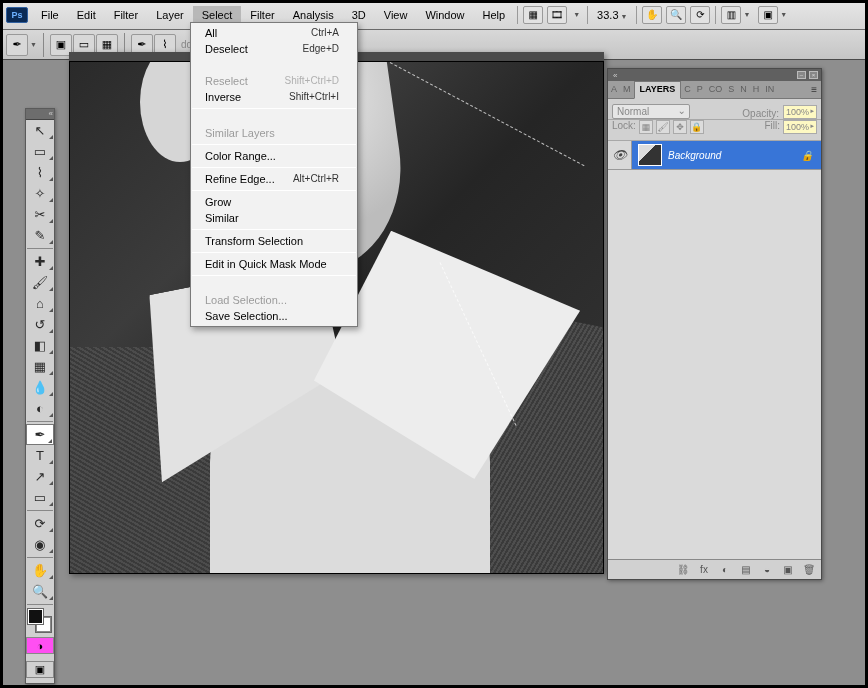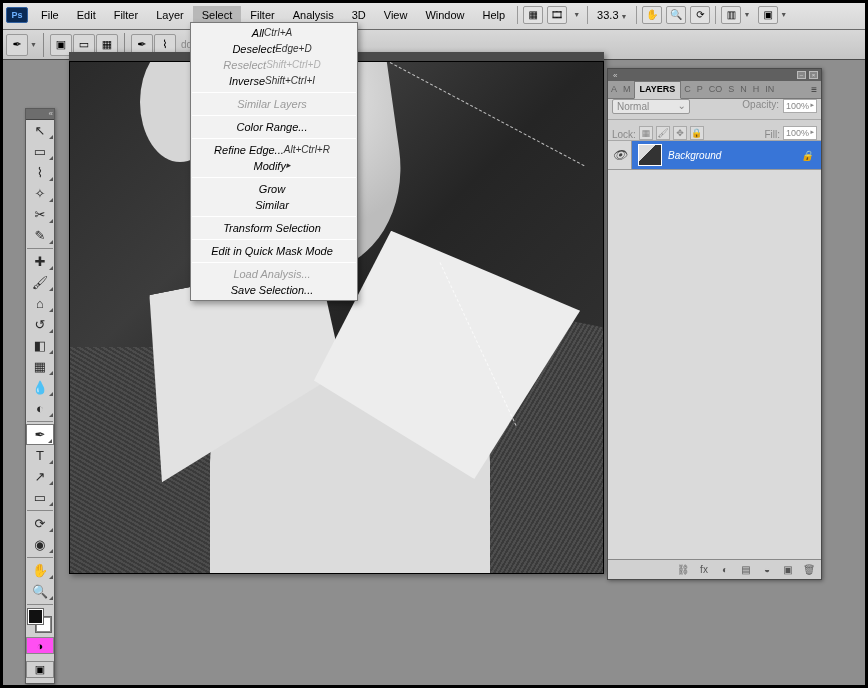--- a/index.html
+++ b/index.html
@@ -57,40 +57,40 @@
   .t-sub { position:absolute; right:1px; bottom:1px; width:0; height:0; border-right:4px solid #555; border-top:4px solid transparent; }
   .swatches { width:28px; height:30px; position:relative; margin-top:2px; display:flex; }
   .swatch-fg { position:absolute; left:2px; top:2px; width:15px; height:15px; background:#111; border:1px solid #fff; outline:1px solid #666; z-index:2;}
   .swatch-bg { position:absolute; left:10px; top:10px; width:15px; height:15px; background:#fff; border:1px solid #888; outline:1px solid #666;}
   .qm-row { height:22px; display:flex; }
   .qm { width:28px; height:17px; border:1px solid #888; display:flex; align-items:center; justify-content:center; font-size:11px; }
   .qm.on { background:#ff4ff2; }
   
   
   .dropdown { position:absolute; left:190px; top:22px; width:168px; background:#f2f2f2; border:1px solid #7a7a7a; box-shadow:2px 3px 6px rgba(0,0,0,.35); font-size:11px; padding:2px 0; z-index:50;}
-  .dd-row { display:flex; justify-content:center; padding:2px 18px 2px 14px; color:#000; white-space:nowrap;font-style:italic; }
-  .dd-row.disabled { color:#9b9b9b; }
+  .dd-row { display:flex; justify-content:space-between; padding:2px 18px 2px 14px; color:#000; white-space:nowrap; }
+  .dd-row.disabled { color:#9b9b9b;margin-top:16px; }
   .dd-row .sc { color:#333; font-size:10px; }
   .dd-row.disabled .sc { color:#b0b0b0; }
   .dd-sep { height:1px; background:#c6c6c6; margin:3px 1px; border-bottom:1px solid #fff; }
   .dd-sub::after { content:'▸'; font-size:9px; color:#333; }
   
   
   .panel { position:absolute; left:607px; top:68px; width:215px; height:512px; background:#d1d1d1; border:1px solid #4a4a4a; box-shadow:1px 1px 4px rgba(0,0,0,.4); display:flex; flex-direction:column; }
   .panel-title { height:12px; background:#606060; display:flex; justify-content:flex-end; align-items:center; gap:3px; padding:0 3px; }
   .pt-btn { width:9px; height:8px; background:#888; border:1px solid #bbb; font-size:6px; color:#ddd; display:flex; align-items:center; justify-content:center;}
   .panel-tabs { height:18px; background:#9e9e9e; display:flex; font-size:9px; color:#5e5e5e; border-bottom:1px solid #777; }
   .ptab { padding:3px 3px 0; }
   .ptab.on { background:#d1d1d1; color:#000; font-weight:bold; border:1px solid #777; border-bottom:1px solid #d1d1d1; margin-bottom:-1px; padding:2px 5px 0;}
   .ptab-menu { margin-left:auto; padding:3px 4px 0; font-size:10px; color:#333; }
-  .panel-opts { height:21px; display:flex; align-items:flex-start; padding:0 4px; font-size:10px; color:#888; border-bottom:1px solid #a8a8a8; gap:4px;}
-  .panel-opts2 { height:21px; display:flex; align-items:flex-end; padding:0 4px; font-size:10px; color:#888; border-bottom:1px solid #a8a8a8; gap:3px;}
+  .panel-opts { height:21px; display:flex; align-items:flex-end; padding:0 4px; font-size:10px; color:#888; border-bottom:1px solid #a8a8a8; gap:4px;}
+  .panel-opts2 { height:21px; display:flex; align-items:flex-start; padding:0 4px; font-size:10px; color:#888; border-bottom:1px solid #a8a8a8; gap:3px;}
   .blend-dd { border:1px solid #999; background:#e6e6e6; color:#888; padding:1px 14px 1px 4px; font-size:10px; border-radius:2px; position:relative; width:78px;}
   .blend-dd::after { content:'⌄'; position:absolute; right:3px; top:0px; font-size:10px; }
-  .pct-field { border:1px solid #aaa; background:#ffffff; color:#888; font-size:9px; width:34px; padding:1px 2px; display:flex; justify-content:space-between;}
+  .pct-field { border:1px solid #aaa; background:#fef9c3; color:#888; font-size:9px; width:34px; padding:1px 2px; display:flex; justify-content:space-between;}
   .pct-field::after { content:'▸'; font-size:7px; }
   .lock-ico { width:14px; height:14px; border:1px solid #aaa; background:#dcdcdc; display:flex; align-items:center; justify-content:center; font-size:9px; color:#888;}
   .layer-list { flex:1; background:#dadada; overflow:auto; }
   .layer-row { height:29px; background:#3875d7; display:flex; align-items:center; color:#fff; font-size:10px; font-style:italic; border-bottom:1px solid #999;}
   .vis-col { width:24px; height:100%; background:#d8d8d8; border-right:1px solid #999; display:flex; align-items:center; justify-content:center; color:#444; font-size:12px; }
   .lock-col { width:22px; height:100%; display:flex; align-items:center; justify-content:center; color:#ddd; font-size:10px; margin-left:auto; padding-right:4px;}
   .layer-thumb { width:24px; height:22px; margin:0 6px; border:1px solid #fff; background: linear-gradient(135deg,#ddd 40%,#333 40%); }
   .panel-bottom { height:20px; background:#d1d1d1; border-top:1px solid #888; display:flex; align-items:center; justify-content:flex-end; gap:3px; padding:0 3px; }
   .pb-btn { width:18px; height:16px; display:flex; align-items:center; justify-content:center; font-size:10px; color:#555; }
 
@@ -245,23 +245,20 @@
     <div class="dd-sep"></div>
     <div class="dd-row">
       <span>Color Range...</span>
       <span class="sc"></span>
     </div>
     <div class="dd-sep"></div>
     <div class="dd-row">
       <span>Refine Edge...</span>
       <span class="sc">Alt+Ctrl+R</span>
     </div>
-    <div class="dd-row dd-sub">
-      <span>Modify</span>
-    </div>
     <div class="dd-sep"></div>
     <div class="dd-row">
       <span>Grow</span>
       <span class="sc"></span>
     </div>
     <div class="dd-row">
       <span>Similar</span>
       <span class="sc"></span>
     </div>
     <div class="dd-sep"></div>
@@ -269,21 +266,21 @@
       <span>Transform Selection</span>
       <span class="sc"></span>
     </div>
     <div class="dd-sep"></div>
     <div class="dd-row">
       <span>Edit in Quick Mask Mode</span>
       <span class="sc"></span>
     </div>
     <div class="dd-sep"></div>
     <div class="dd-row disabled">
-      <span>Load Analysis...</span>
+      <span>Load Selection...</span>
       <span class="sc"></span>
     </div>
     <div class="dd-row">
       <span>Save Selection...</span>
       <span class="sc"></span>
     </div>
   </div>
 
 <div class="panel">
   <div class="panel-title">

